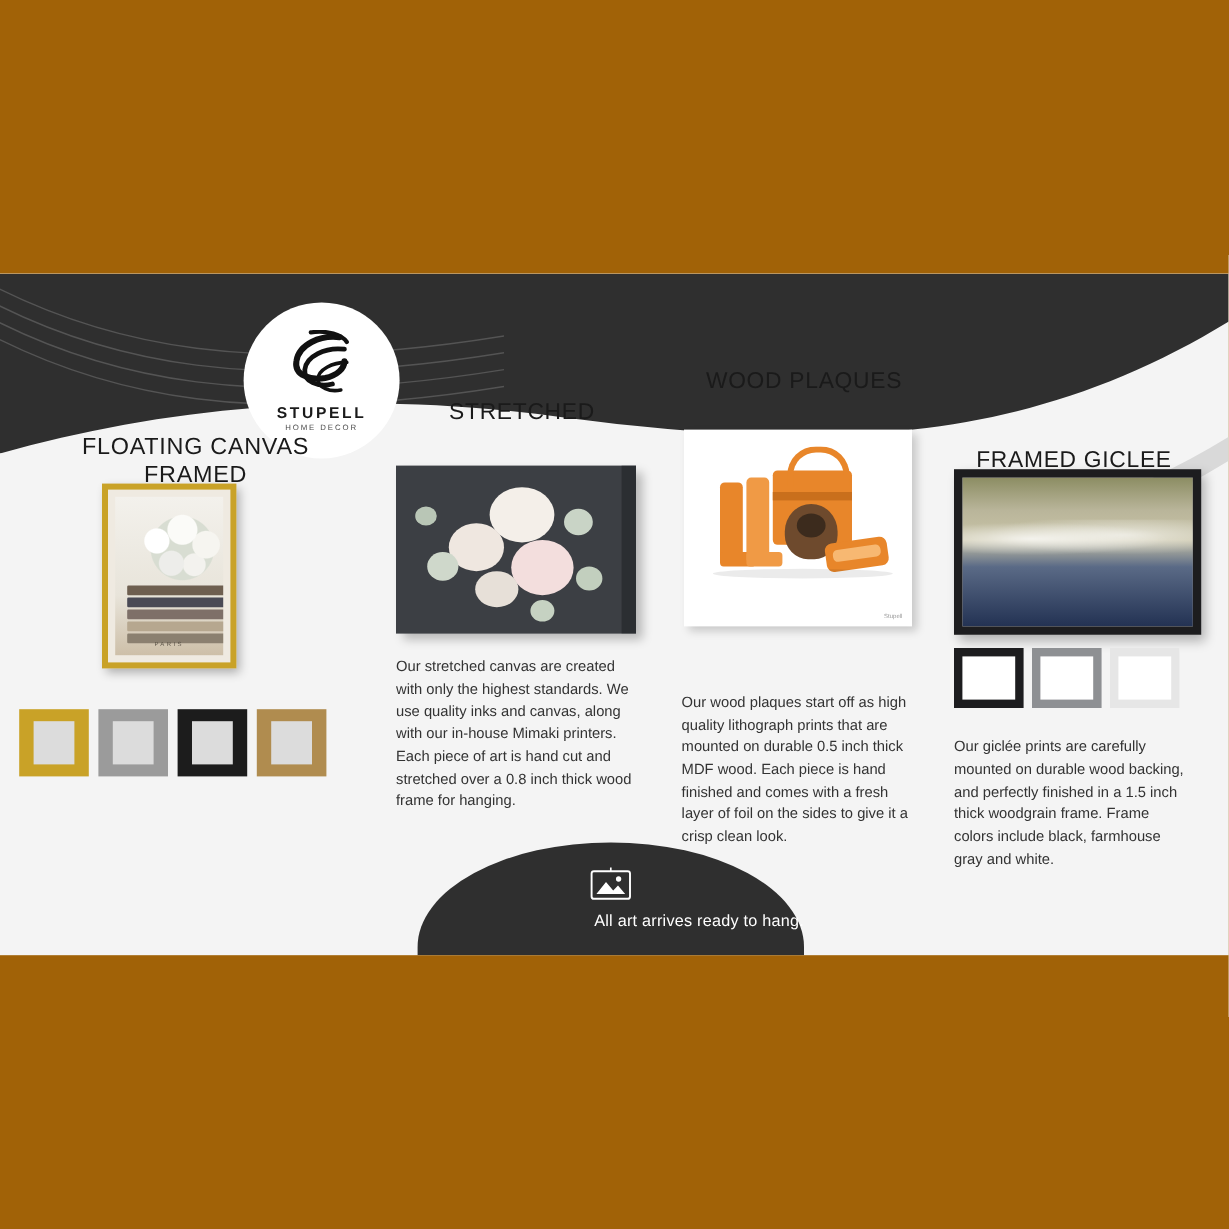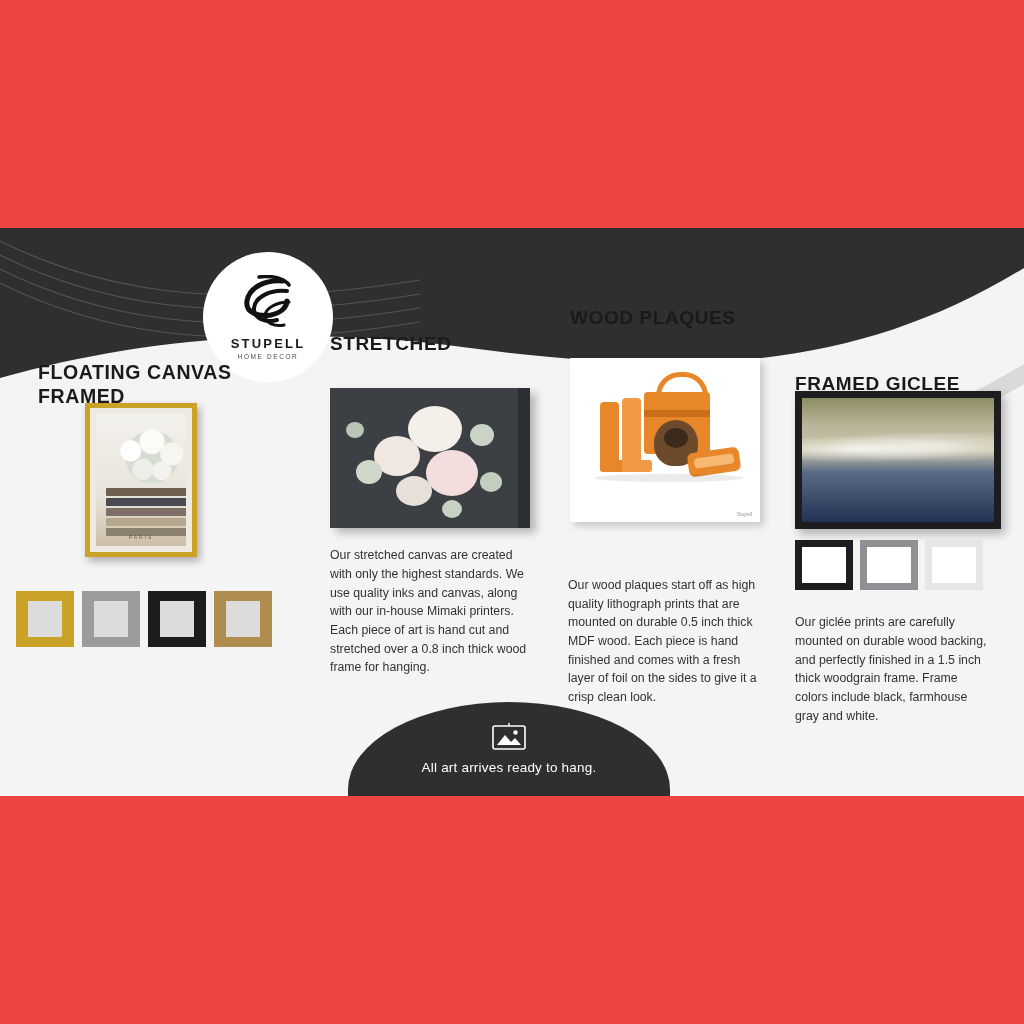--- a/index.html
+++ b/index.html
@@ -5,21 +5,21 @@
   html,body{margin:0;padding:0;}
   body{
     width:1024px;height:1024px;
     background:#ffffff;
     font-family:"Liberation Sans", sans-serif;
     overflow:hidden;
   }
   #stage{
     position:relative;
     width:1024px;height:1024px;
-    background:#ef4444;
+    background:#a16207;
   }
   
   #panel{
     position:absolute;left:0;top:228px;width:1024px;height:568px;
     background:#f4f4f4;
     overflow:hidden;
   }
   
   .wave-dark{
     position:absolute;left:0;top:0;width:1024px;height:160px;
@@ -47,22 +47,22 @@
   .logo-name{
     font-size:13px;font-weight:bold;letter-spacing:2.2px;color:#1a1a1a;
     line-height:1;
   }
   .logo-sub{
     font-size:6.5px;letter-spacing:1.6px;color:#4a4a4a;margin-top:3px;
   }
   
   .col{position:absolute;}
   .col-title{
-    font-weight:bold;color:#1a1a1a;letter-spacing:0.6px;
-    font-size:19px;line-height:1.25;text-transform:uppercase;
+    font-weight:normal;color:#1a1a1a;letter-spacing:0.6px;
+    font-size:19px;line-height:1.25;text-transform:uppercase;text-align:center;
   }
   .col-body{
     font-size:12.3px;line-height:1.52;color:#333333;
   }
   
   #col1{left:38px;top:132px;width:250px;}
   #col1 .col-title{font-size:19.5px;}
   .art1-wrap{
     position:absolute;left:85px;top:175px;width:112px;height:154px;
   }
@@ -151,21 +151,21 @@
     position:absolute;left:348px;top:474px;width:322px;height:94px;
     background:#2f2f2f;
     border-top-left-radius:170px 92px;
     border-top-right-radius:170px 92px;
   }
   .arc .ico{
     position:absolute;left:50%;top:20px;transform:translateX(-50%);
     width:38px;height:30px;
   }
   .arc .txt{
-    position:absolute;left:0;top:58px;width:100%;text-align:center;
+    position:absolute;left:0;top:58px;width:100%;text-align:right;
     color:#ffffff;font-size:13.5px;letter-spacing:.2px;
   }
 </style>
 </head>
 <body>
 
 <div id="stage">
 
   <div id="panel">
 

